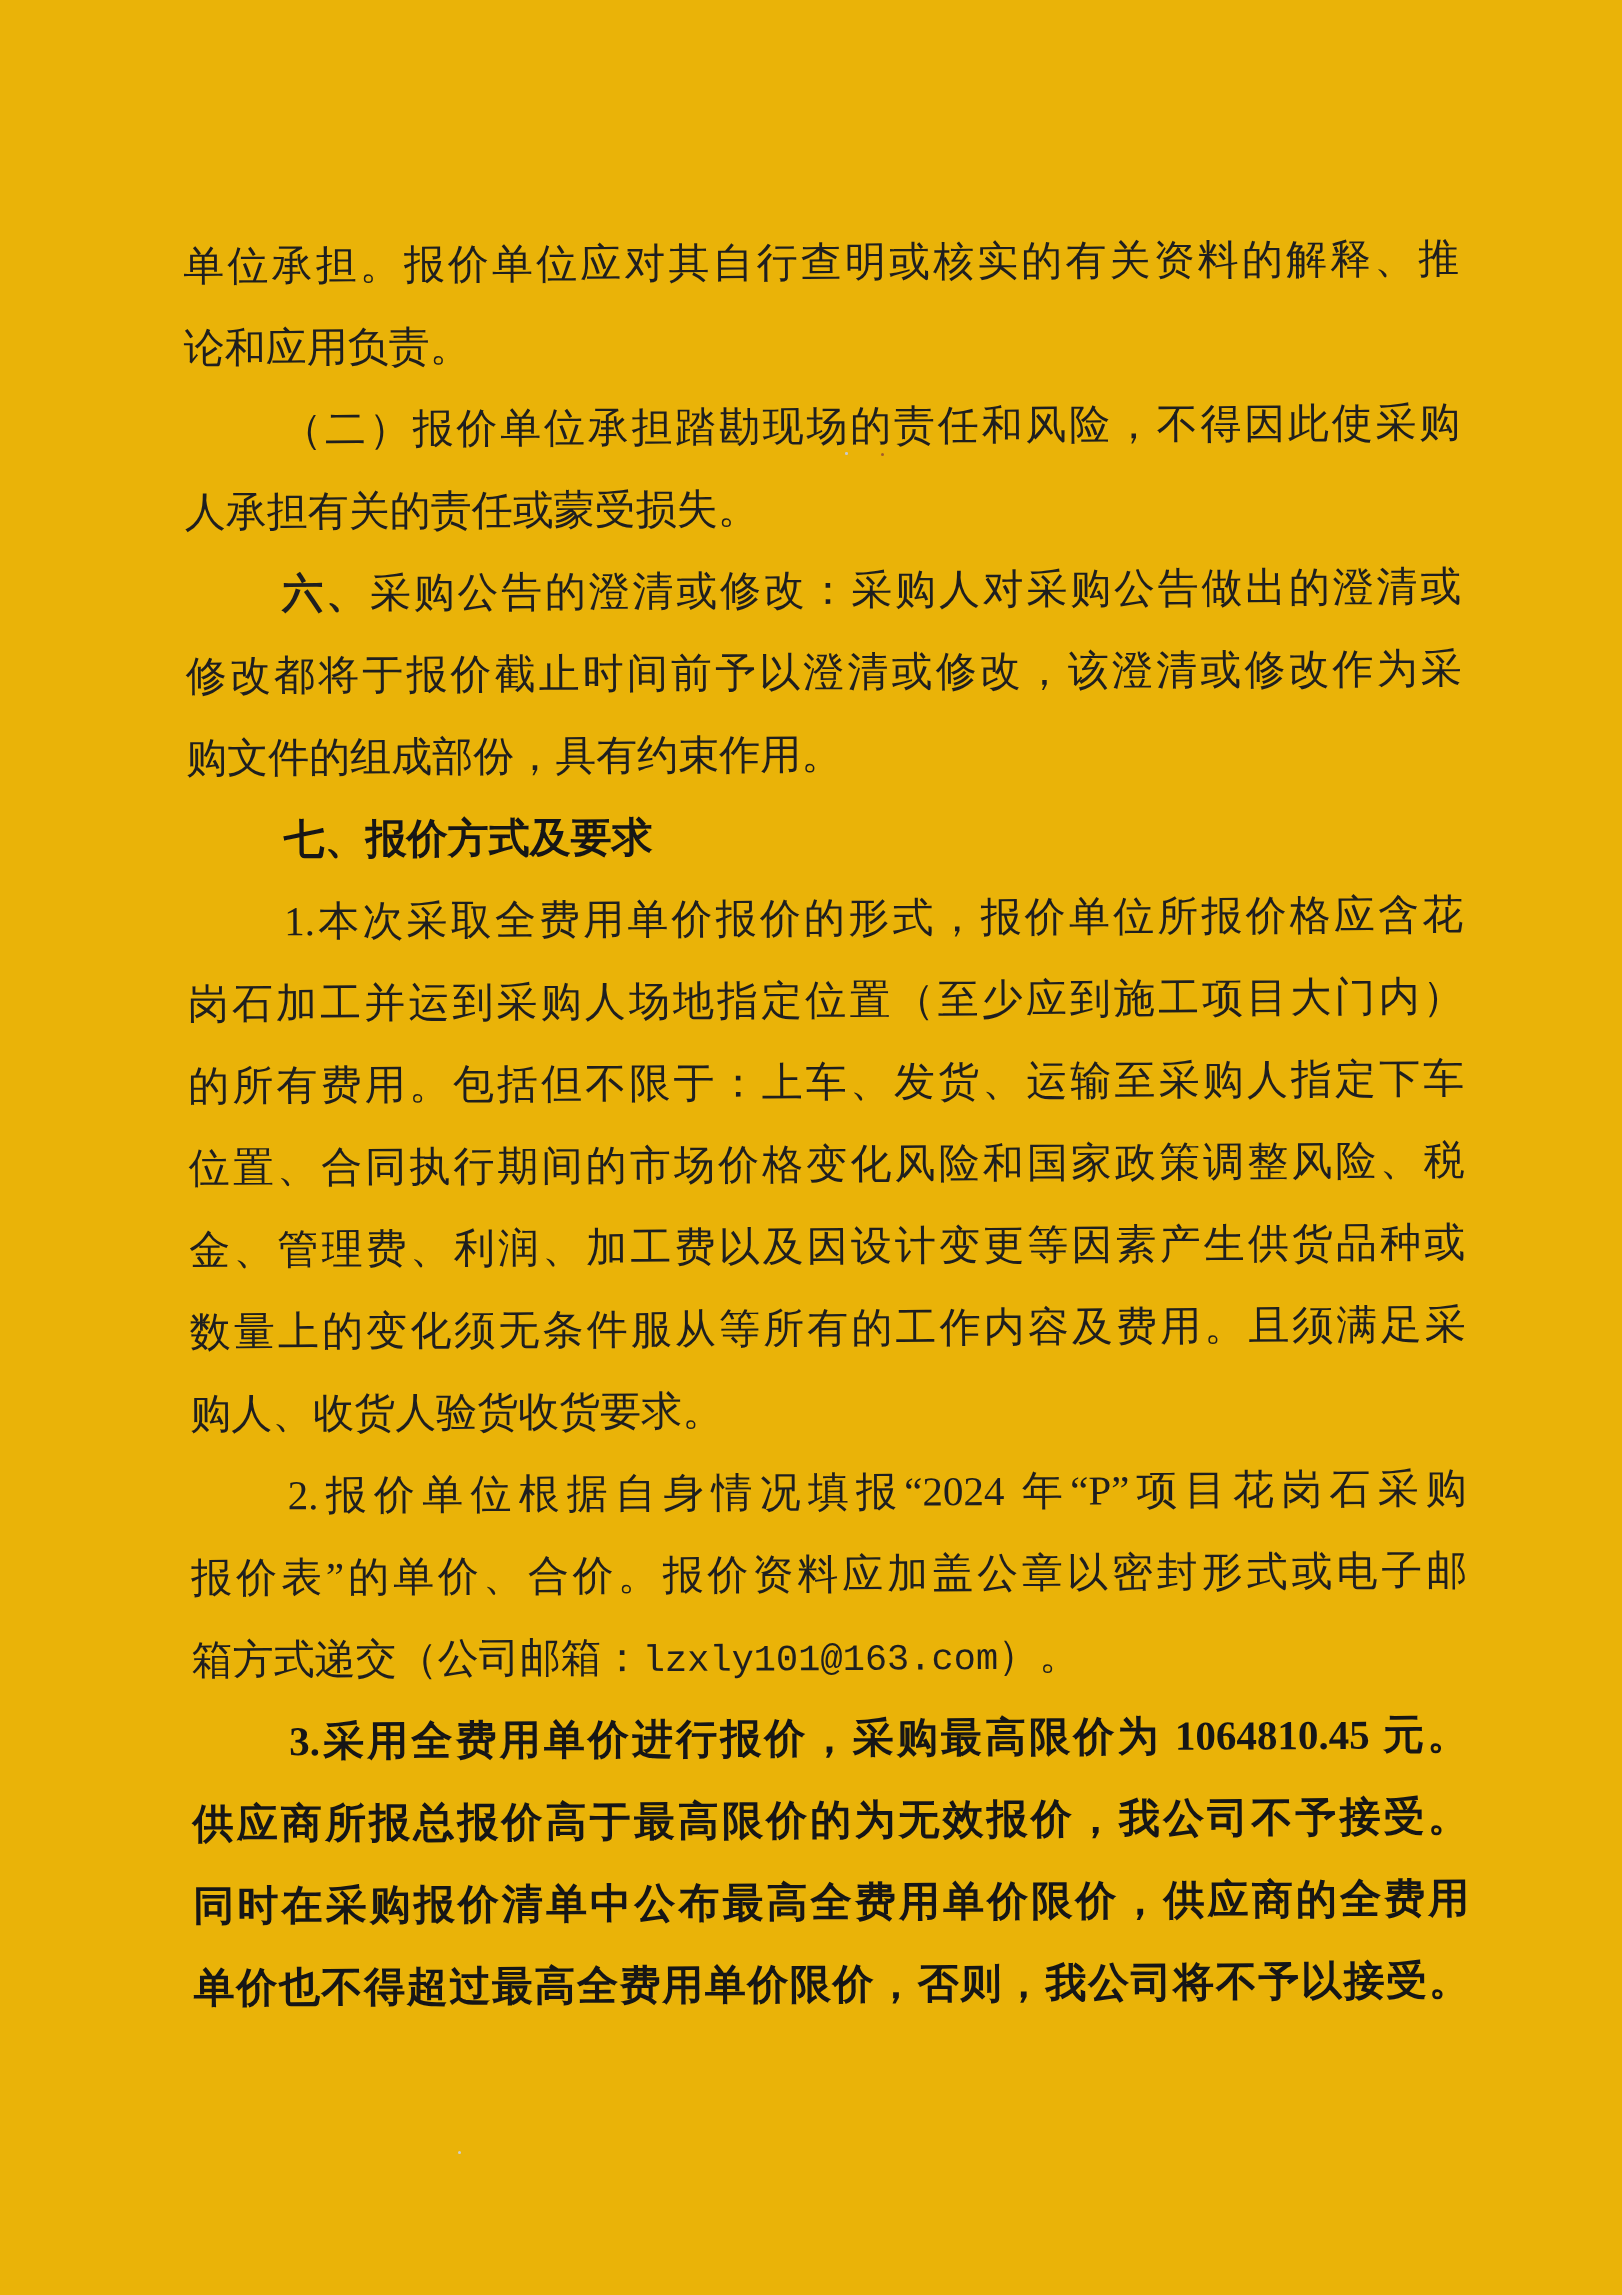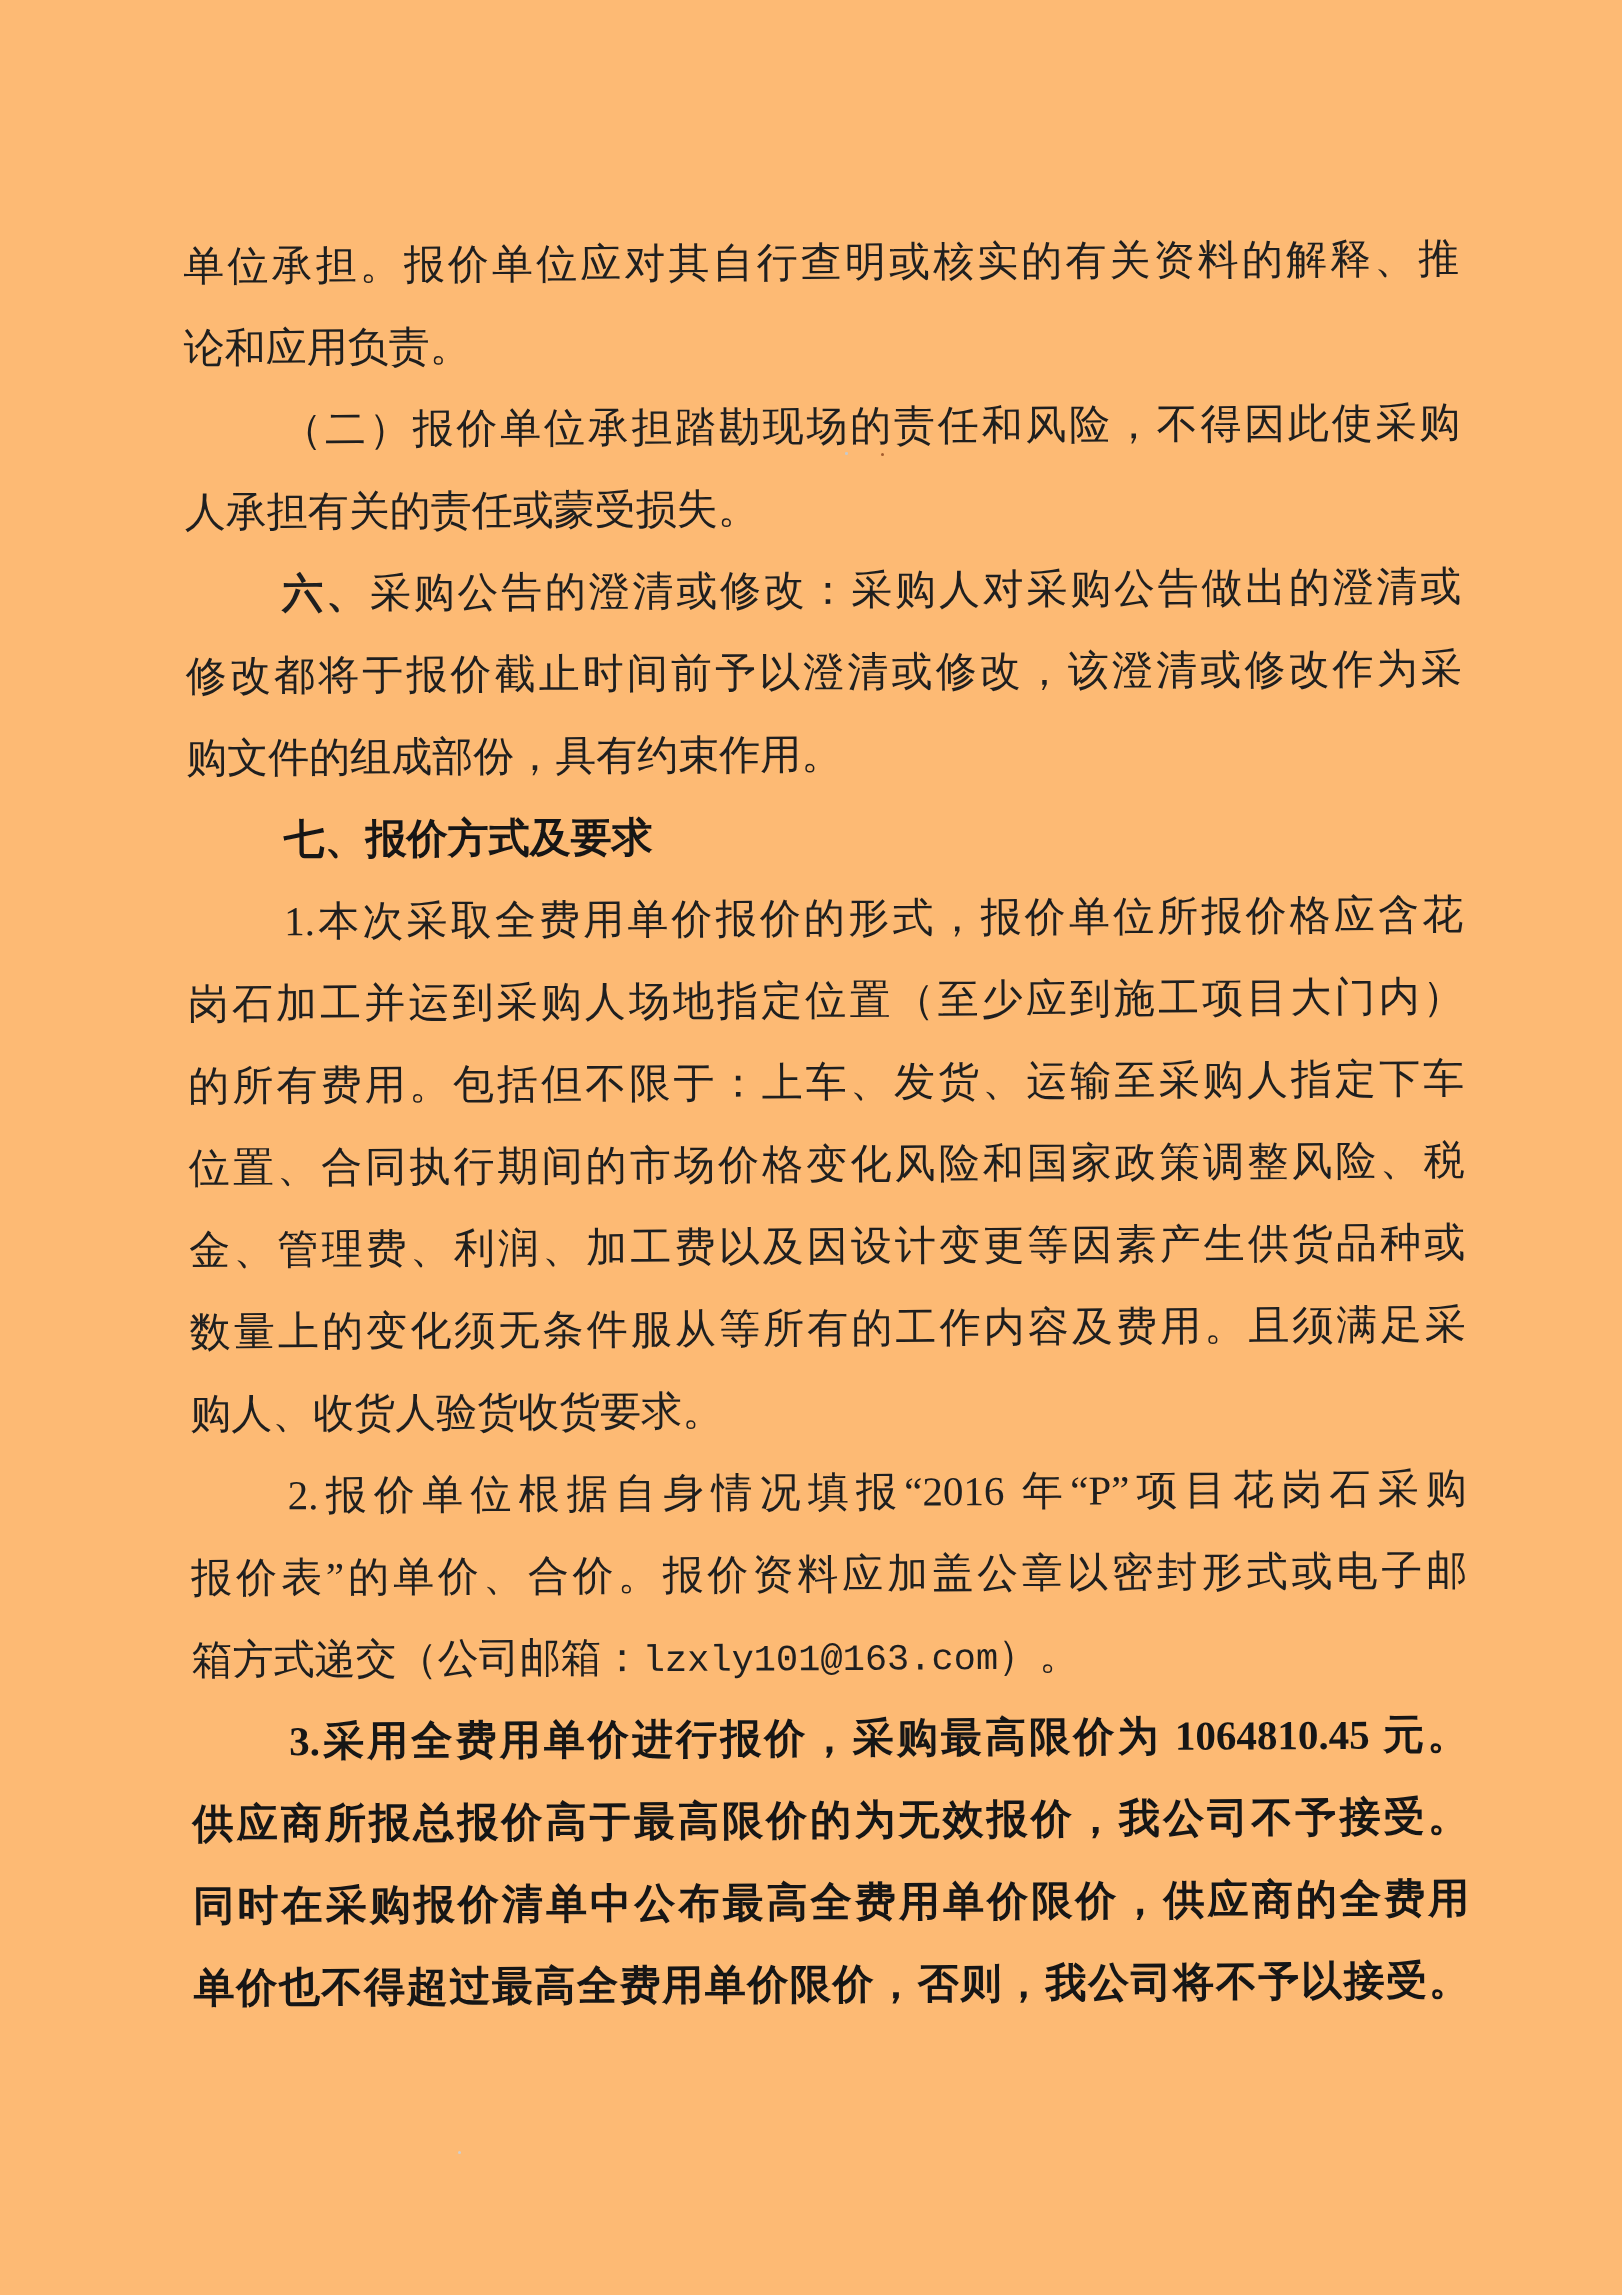--- a/index.html
+++ b/index.html
@@ -10,21 +10,21 @@
     width: 1623px;
     height: 2295px;
     background: #ffffff;
     position: relative;
     overflow: hidden;
     font-family: "Liberation Serif", "DejaVu Serif", serif;
   }
   .sheet {
     position: absolute;
     inset: 0;
-    background: #fdba74;
+    background: #eab308;
     text-decoration: underline;
   }
   .text-block {
     position: absolute;
     left: 183px;
     top: 221px;
     width: 1276px;
     color: #1f1f1f;
     font-size: 41px;
     line-height: 82px;
@@ -76,21 +76,21 @@
       <div class="line fill"><span>修改都将于报价截止时间前予以澄清或修改，该澄清或修改作为采</span></div>
       <div class="line"><span>购文件的组成部份，具有约束作用。</span></div>
       <div class="line indent bold"><span>七、报价方式及要求</span></div>
       <div class="line fill indent"><span class="latin">1.</span><span>本次采取全费用单价报价的形式，报价单位所报价格应含花</span></div>
       <div class="line fill"><span>岗石加工并运到采购人场地指定位置（至少应到施工项目大门内）</span></div>
       <div class="line fill"><span>的所有费用。包括但不限于：上车、发货、运输至采购人指定下车</span></div>
       <div class="line fill"><span>位置、合同执行期间的市场价格变化风险和国家政策调整风险、税</span></div>
       <div class="line fill"><span>金、管理费、利润、加工费以及因设计变更等因素产生供货品种或</span></div>
       <div class="line fill"><span>数量上的变化须无条件服从等所有的工作内容及费用。且须满足采</span></div>
       <div class="line"><span>购人、收货人验货收货要求。</span></div>
-      <div class="line fill indent"><span class="latin">2.</span><span>报价单位根据自身情况填报“</span><span class="latin">2016</span><span> 年“</span><span class="latin">P</span><span>”项目花岗石采购</span></div>
+      <div class="line fill indent"><span class="latin">2.</span><span>报价单位根据自身情况填报“</span><span class="latin">2024</span><span> 年“</span><span class="latin">P</span><span>”项目花岗石采购</span></div>
       <div class="line fill"><span>报价表”的单价、合价。报价资料应加盖公章以密封形式或电子邮</span></div>
       <div class="line"><span>箱方式递交（公司邮箱：</span><span class="mono">lzxly101@163.com</span><span>）。</span></div>
       <div class="line fill indent bold"><span class="latin">3.</span><span>采用全费用单价进行报价，采购最高限价为 </span><span class="latin">1064810.45</span><span> 元。</span></div>
       <div class="line fill bold"><span>供应商所报总报价高于最高限价的为无效报价，我公司不予接受。</span></div>
       <div class="line fill bold"><span>同时在采购报价清单中公布最高全费用单价限价，供应商的全费用</span></div>
       <div class="line fill bold"><span>单价也不得超过最高全费用单价限价，否则，我公司将不予以接受。</span></div>
     </div>
   <div id="artifacts">
       <div class="speck" style="left: 845px; top: 452px; width: 2.6px; height: 2.6px; background: rgb(201, 201, 201);"></div>
       <div class="speck" style="left: 881px; top: 453px; width: 3.3px; height: 3.3px; background: rgb(163, 92, 46);"></div>

